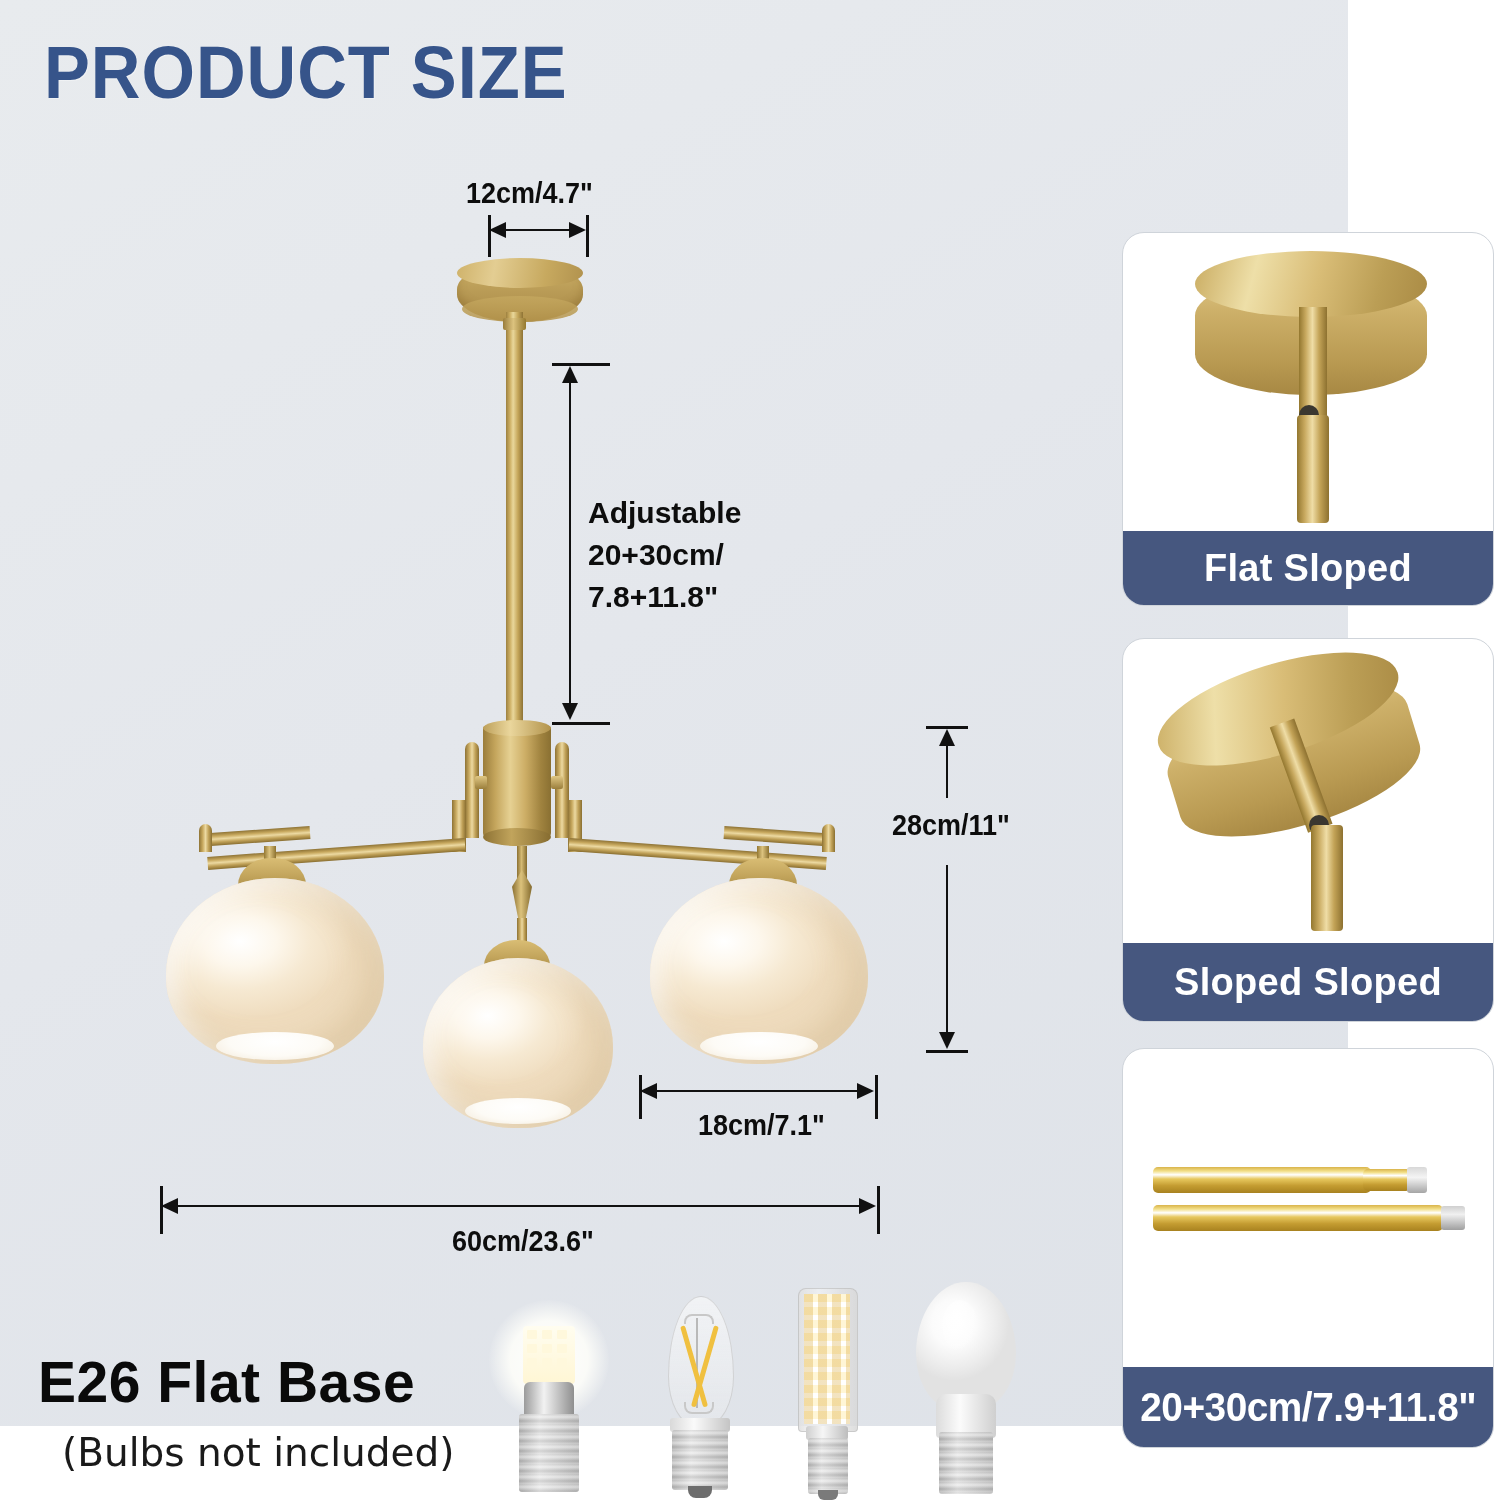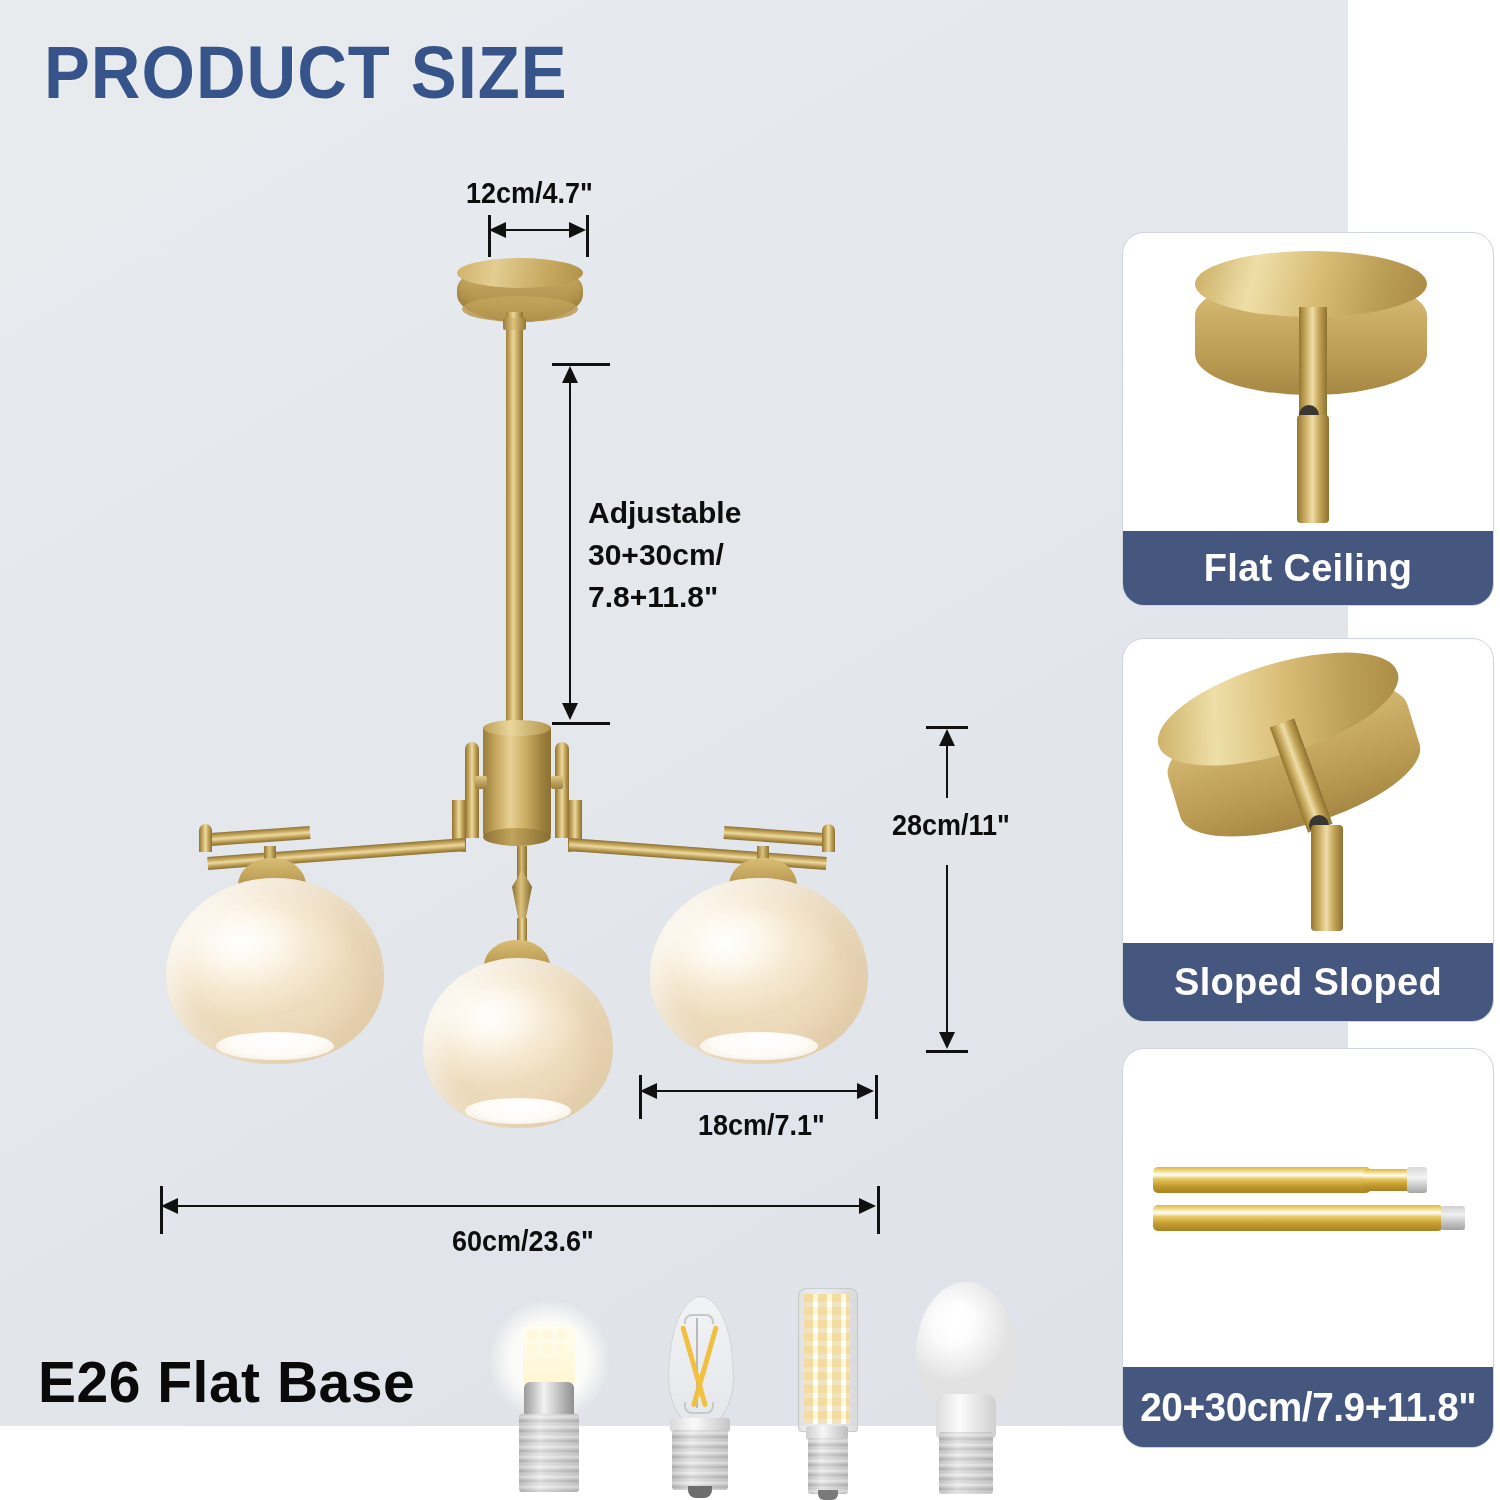--- a/index.html
+++ b/index.html
@@ -294,21 +294,21 @@
   <div class="arrow arrow-l" style="left:489px;top:222px;"></div>
   <div class="arrow arrow-r" style="left:569px;top:222px;"></div>
 
   <div class="tick-h" style="left:552px;top:363px;width:58px;"></div>
   <div class="tick-h" style="left:552px;top:722px;width:58px;"></div>
   <div class="rule-v" style="left:569px;top:370px;height:348px;"></div>
   <div class="arrow arrow-u" style="left:562px;top:366px;"></div>
   <div class="arrow arrow-d" style="left:562px;top:703px;"></div>
   <div class="adj-block">
     <div>Adjustable</div>
-    <div>30+30cm/</div>
+    <div>20+30cm/</div>
     <div>7.8+11.8"</div>
   </div>
 
   <div class="tick-h" style="left:926px;top:726px;width:42px;"></div>
   <div class="tick-h" style="left:926px;top:1050px;width:42px;"></div>
   <div class="rule-v" style="left:946px;top:733px;height:65px;"></div>
   <div class="arrow arrow-u" style="left:939px;top:729px;"></div>
   <div class="rule-v" style="left:946px;top:865px;height:178px;"></div>
   <div class="arrow arrow-d" style="left:939px;top:1032px;"></div>
   <div class="dim-label cond" style="left:892px;top:808px;">28cm/11"</div>
@@ -374,31 +374,32 @@
   <div class="bulb" style="left:906px;top:1282px;width:120px;height:218px;">
     <div style="position:absolute;left:10px;top:0px;width:100px;height:128px;border-radius:50% 50% 40% 40% / 56% 56% 44% 44%;
       background:radial-gradient(ellipse 55% 45% at 38% 32%,#ffffff 0%,#fbfbfb 40%,#ededed 75%,#e2e2e2 100%);"></div>
     <div style="position:absolute;left:36px;top:18px;width:36px;height:52px;border-radius:50%;background:radial-gradient(ellipse at 40% 34%,#ffffff,rgba(255,255,255,0) 72%);"></div>
     <div style="position:absolute;left:30px;top:112px;width:60px;height:44px;background:linear-gradient(90deg,#dcdcdc,#fbfbfb 40%,#cfcfcf);border-radius:10px 10px 4px 4px;"></div>
     <div class="screw-base" style="left:33px;top:150px;width:54px;height:62px;"></div>
     <div class="screw-base-shine" style="left:33px;top:150px;width:54px;height:62px;opacity:.5;"></div>
   </div>
 
   <div class="e26">E26 Flat Base</div>
+  <div class="e26-sub">(Bulbs not included)</div>
 
   <div class="card" style="left:1122px;top:232px;width:370px;height:372px;">
     <div class="card-media" style="height:290px;">
       <div class="c-disc-side" style="left:72px;top:42px;width:232px;height:120px;"></div>
       <div class="c-disc-top" style="left:72px;top:18px;width:232px;height:66px;"></div>
       <div class="c-rod" style="left:176px;top:74px;width:28px;height:110px;"></div>
       <div class="c-joint" style="left:176px;top:172px;width:20px;height:20px;border-radius:50%;"></div>
       <div class="c-rod" style="left:174px;top:182px;width:32px;height:108px;border-radius:4px;"></div>
     </div>
     <div class="card-banner" style="height:74px;">
-      <span class="banner-1">Flat Ceiling</span>
+      <span class="banner-1">Flat Sloped</span>
     </div>
   </div>
 
   <div class="card" style="left:1122px;top:638px;width:370px;height:382px;">
     <div class="card-media" style="height:292px;">
       <div style="position:absolute;left:44px;top:14px;width:270px;height:200px;transform:rotate(-17deg);">
         <div class="c-disc-side" style="left:0px;top:40px;width:250px;height:130px;"></div>
         <div class="c-disc-top" style="left:0px;top:6px;width:250px;height:90px;"></div>
       </div>
       <div class="c-rod" style="left:146px;top:84px;width:26px;height:112px;transform:rotate(-20deg);transform-origin:top center;"></div>

